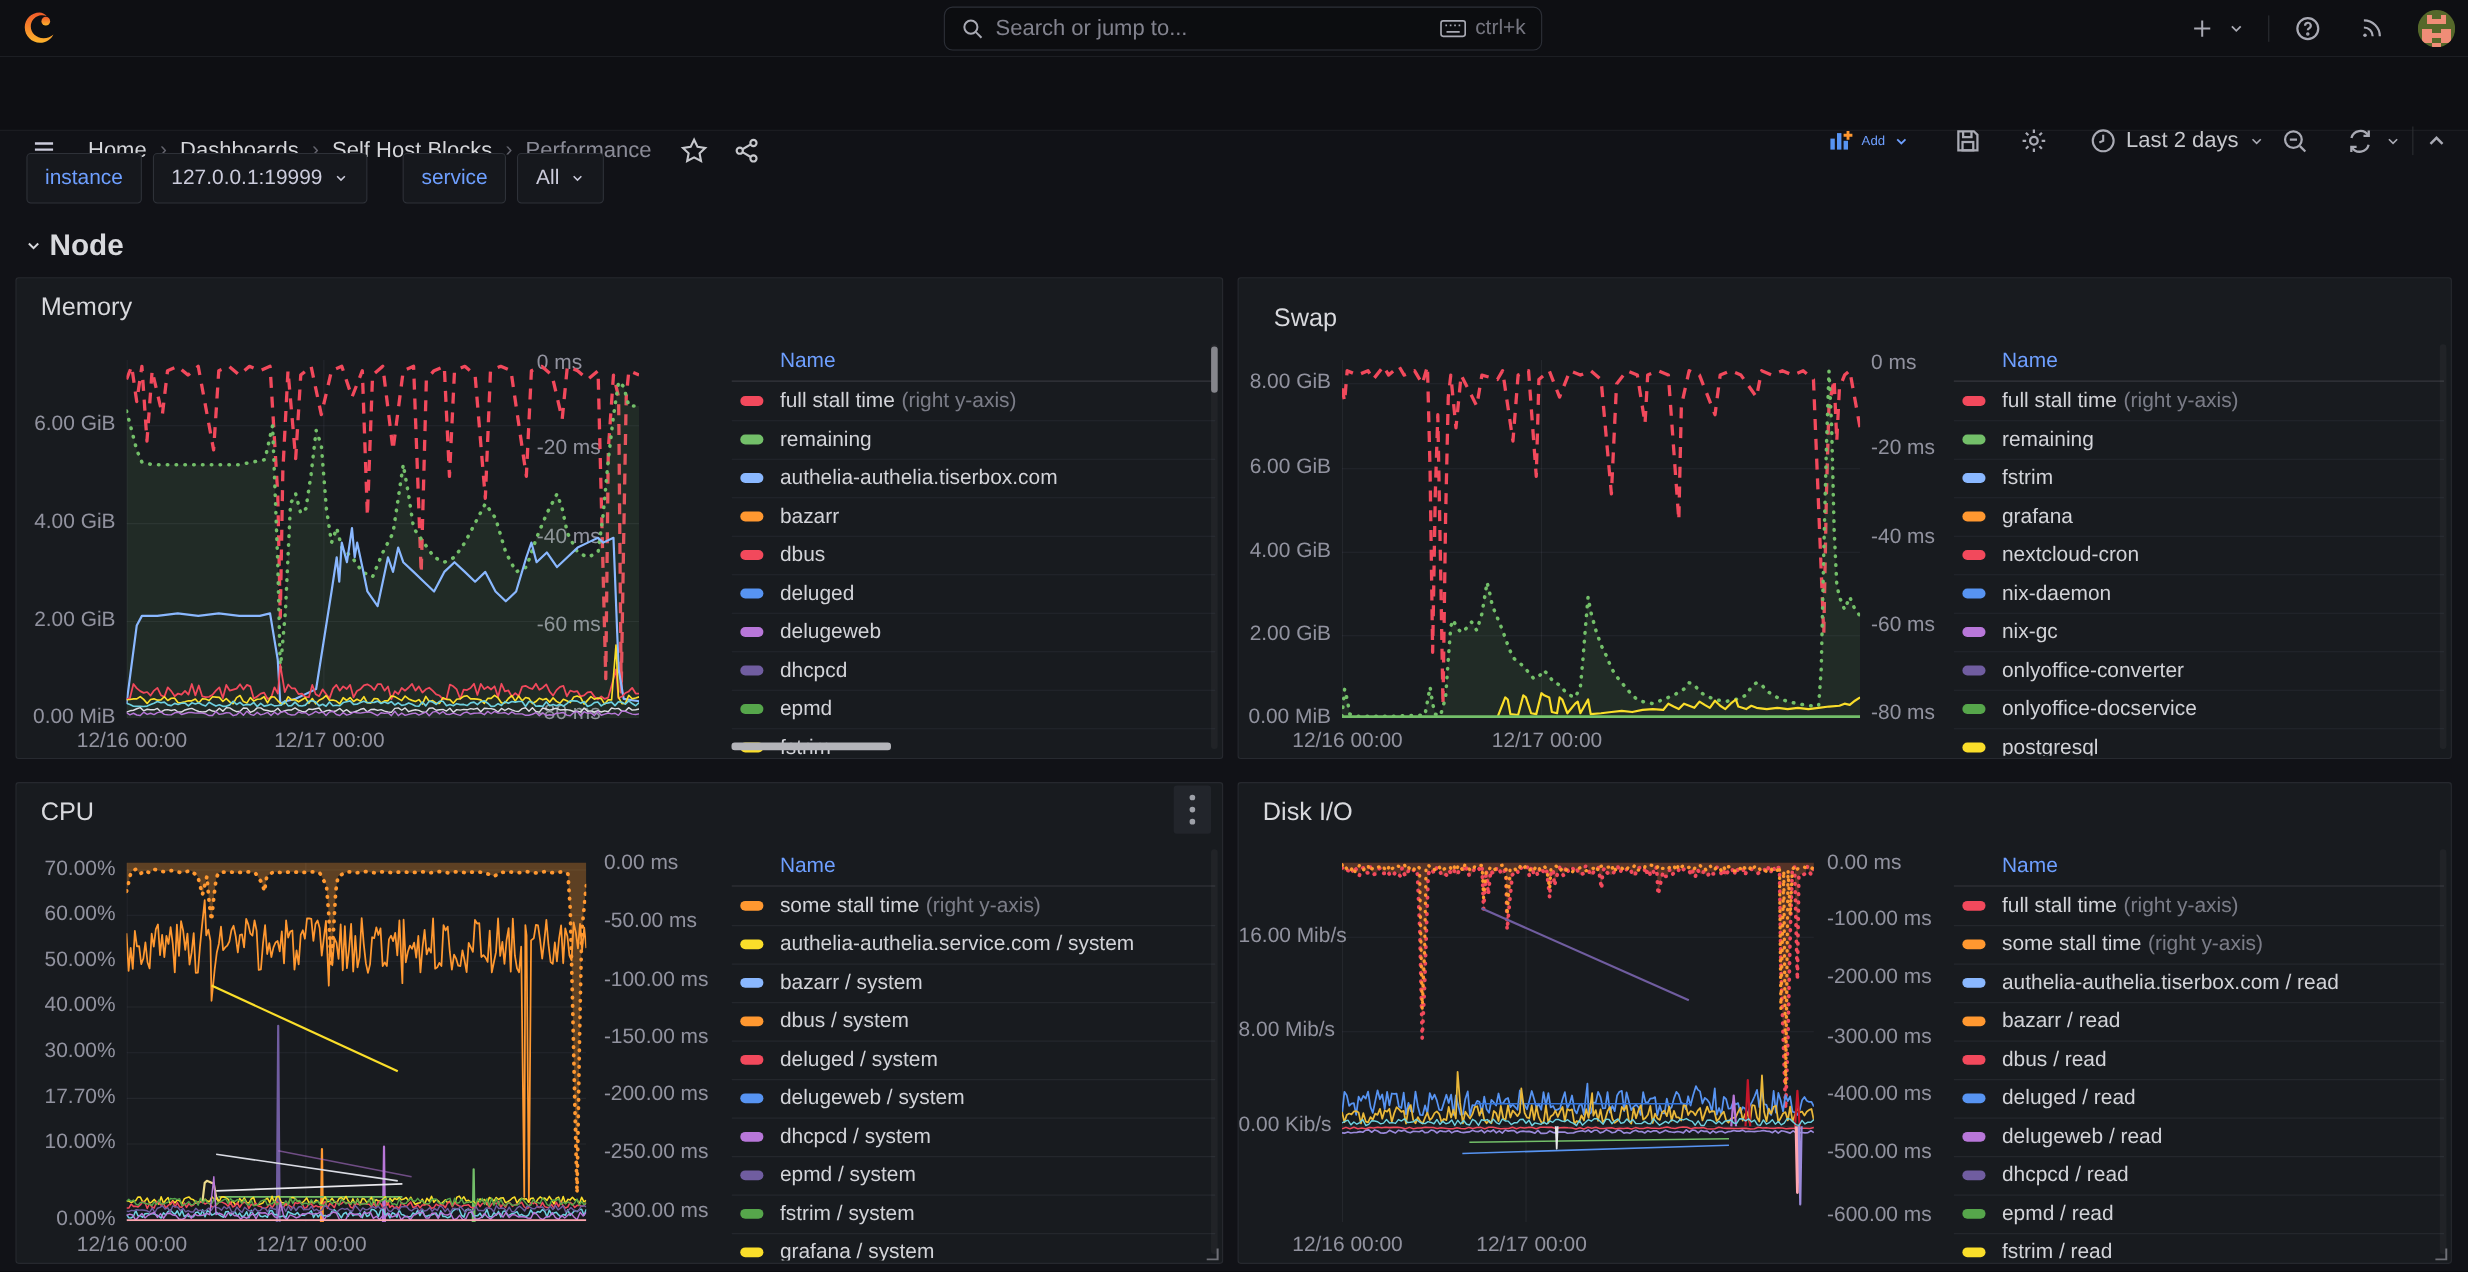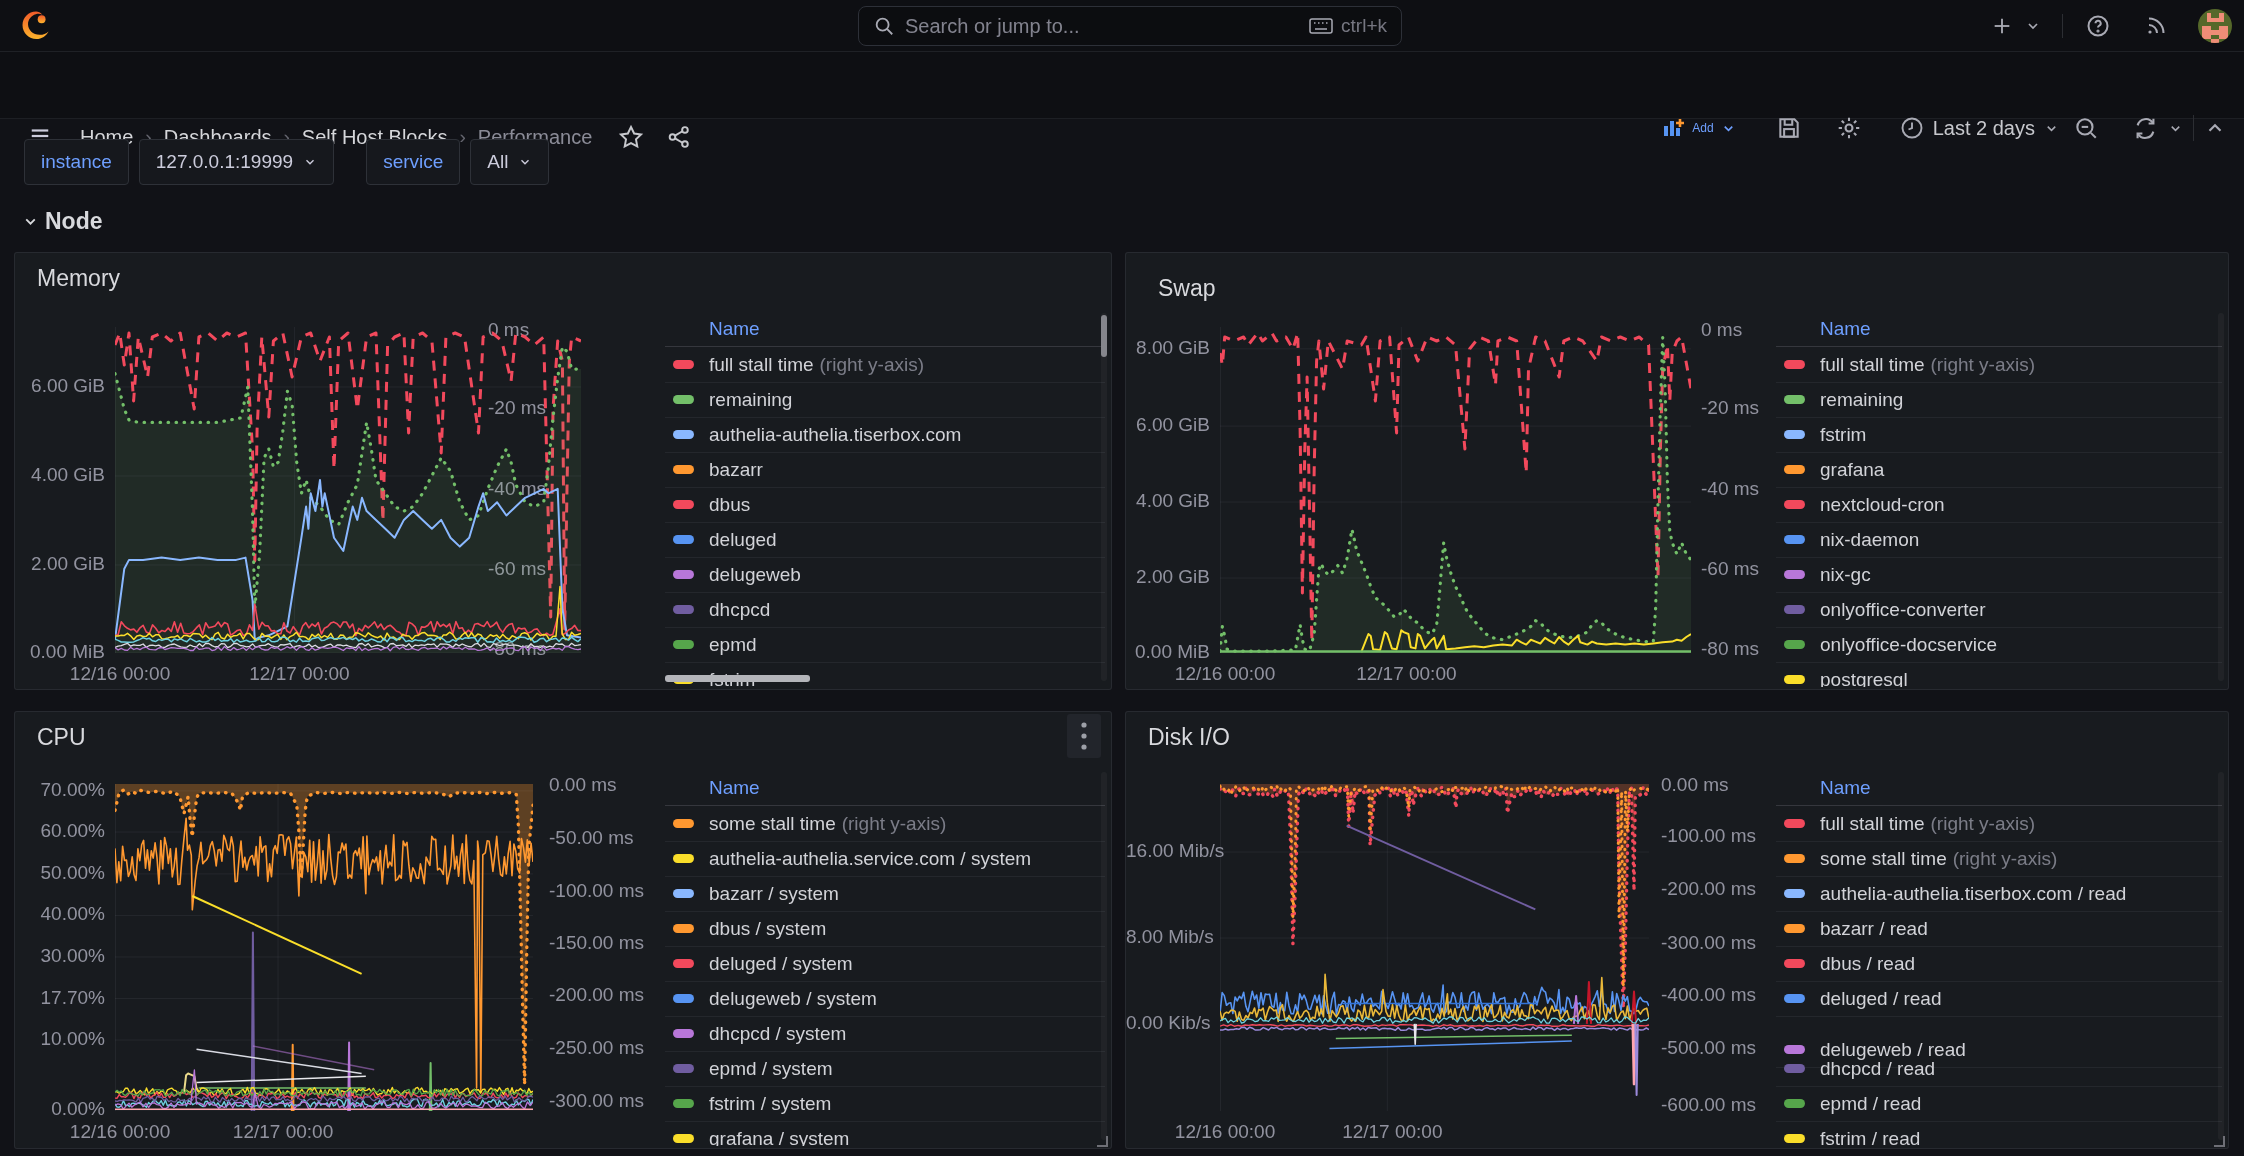--- a/index.html
+++ b/index.html
@@ -29,21 +29,21 @@
   .addbtn{display:flex;align-items:center;gap:7px;color:#6e9fff;font-size:12px;padding:0 6px;}
   .timebtn{display:flex;align-items:center;gap:9px;color:#c7c8cd;font-size:20px;padding:0 4px;}
   .tbspacer{width:14px;}
   .variables{position:absolute;left:24px;top:139px;display:flex;gap:10px;align-items:center;}
   .varlabel,.varvalue{height:46px;border:1px solid #2e3138;background:#16181d;border-radius:4px;
       display:flex;align-items:center;padding:0 16px;font-size:19px;box-sizing:border-box;}
   .varlabel{color:#6e9fff;}
   .varvalue{color:#ccccdc;gap:10px;}
   .vargap{width:12px;}
   .section-head{position:absolute;left:22px;top:208px;display:flex;align-items:center;gap:6px;
-      font-size:23px;font-weight:600;color:#d8d9dd;}
+      font-size:27px;font-weight:600;color:#d8d9dd;}
   .panel{position:absolute;background:#181b1f;border:1px solid rgba(204,204,220,0.09);
          border-radius:3px;box-sizing:border-box;overflow:hidden;}
   .ptitle{position:absolute;left:22px;top:12px;font-size:23px;color:#d8d9dd;}
   .tick{position:absolute;font-size:19px;color:rgba(204,204,220,0.68);white-space:nowrap;}
   .tick.l{text-align:right;}
   .plot-svg{position:absolute;}
   .legend{position:absolute;overflow:hidden;}
   .lhead{position:absolute;left:0;right:0;top:0;height:36px;border-bottom:1px solid rgba(204,204,220,0.16);
          color:#6e9fff;font-size:19px;display:flex;align-items:center;padding-left:44px;box-sizing:border-box;}
   .lrow{position:absolute;left:0;right:0;height:35px;display:flex;align-items:center;
@@ -595,21 +595,21 @@
           <span>bazarr / read</span>
         </div>
         <div class="lrow" style="top: 176px;">
           <span class="swatch" style="background: rgb(242, 73, 92);"></span>
           <span>dbus / read</span>
         </div>
         <div class="lrow" style="top: 211px;">
           <span class="swatch" style="background: rgb(87, 148, 242);"></span>
           <span>deluged / read</span>
         </div>
-        <div class="lrow" style="top: 246px; margin-top: 16px;">
+        <div class="lrow" style="top: 246px;">
           <span class="swatch" style="background: rgb(184, 119, 217);"></span>
           <span>delugeweb / read</span>
         </div>
         <div class="lrow" style="top: 281px;">
           <span class="swatch" style="background: rgb(112, 93, 160);"></span>
           <span>dhcpcd / read</span>
         </div>
         <div class="lrow" style="top: 316px;">
           <span class="swatch" style="background: rgb(86, 166, 75);"></span>
           <span>epmd / read</span>

